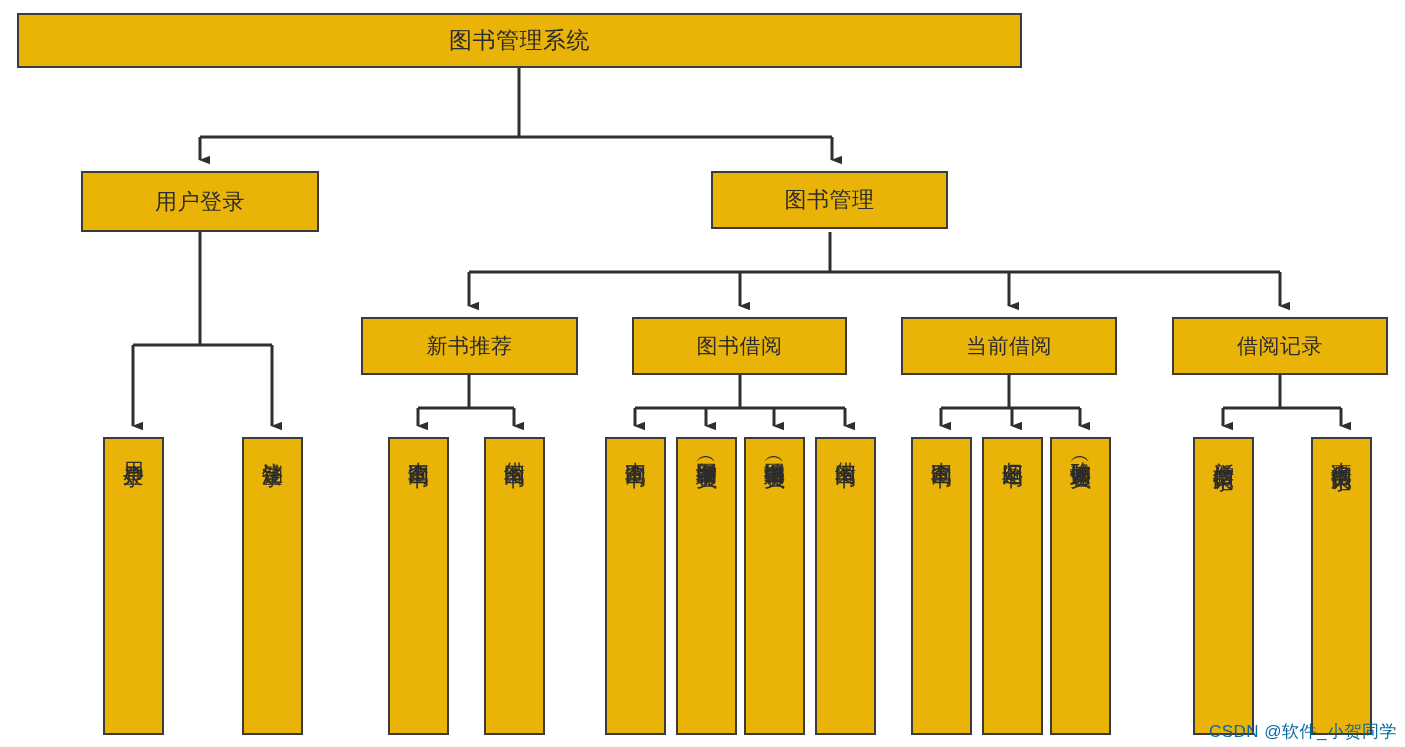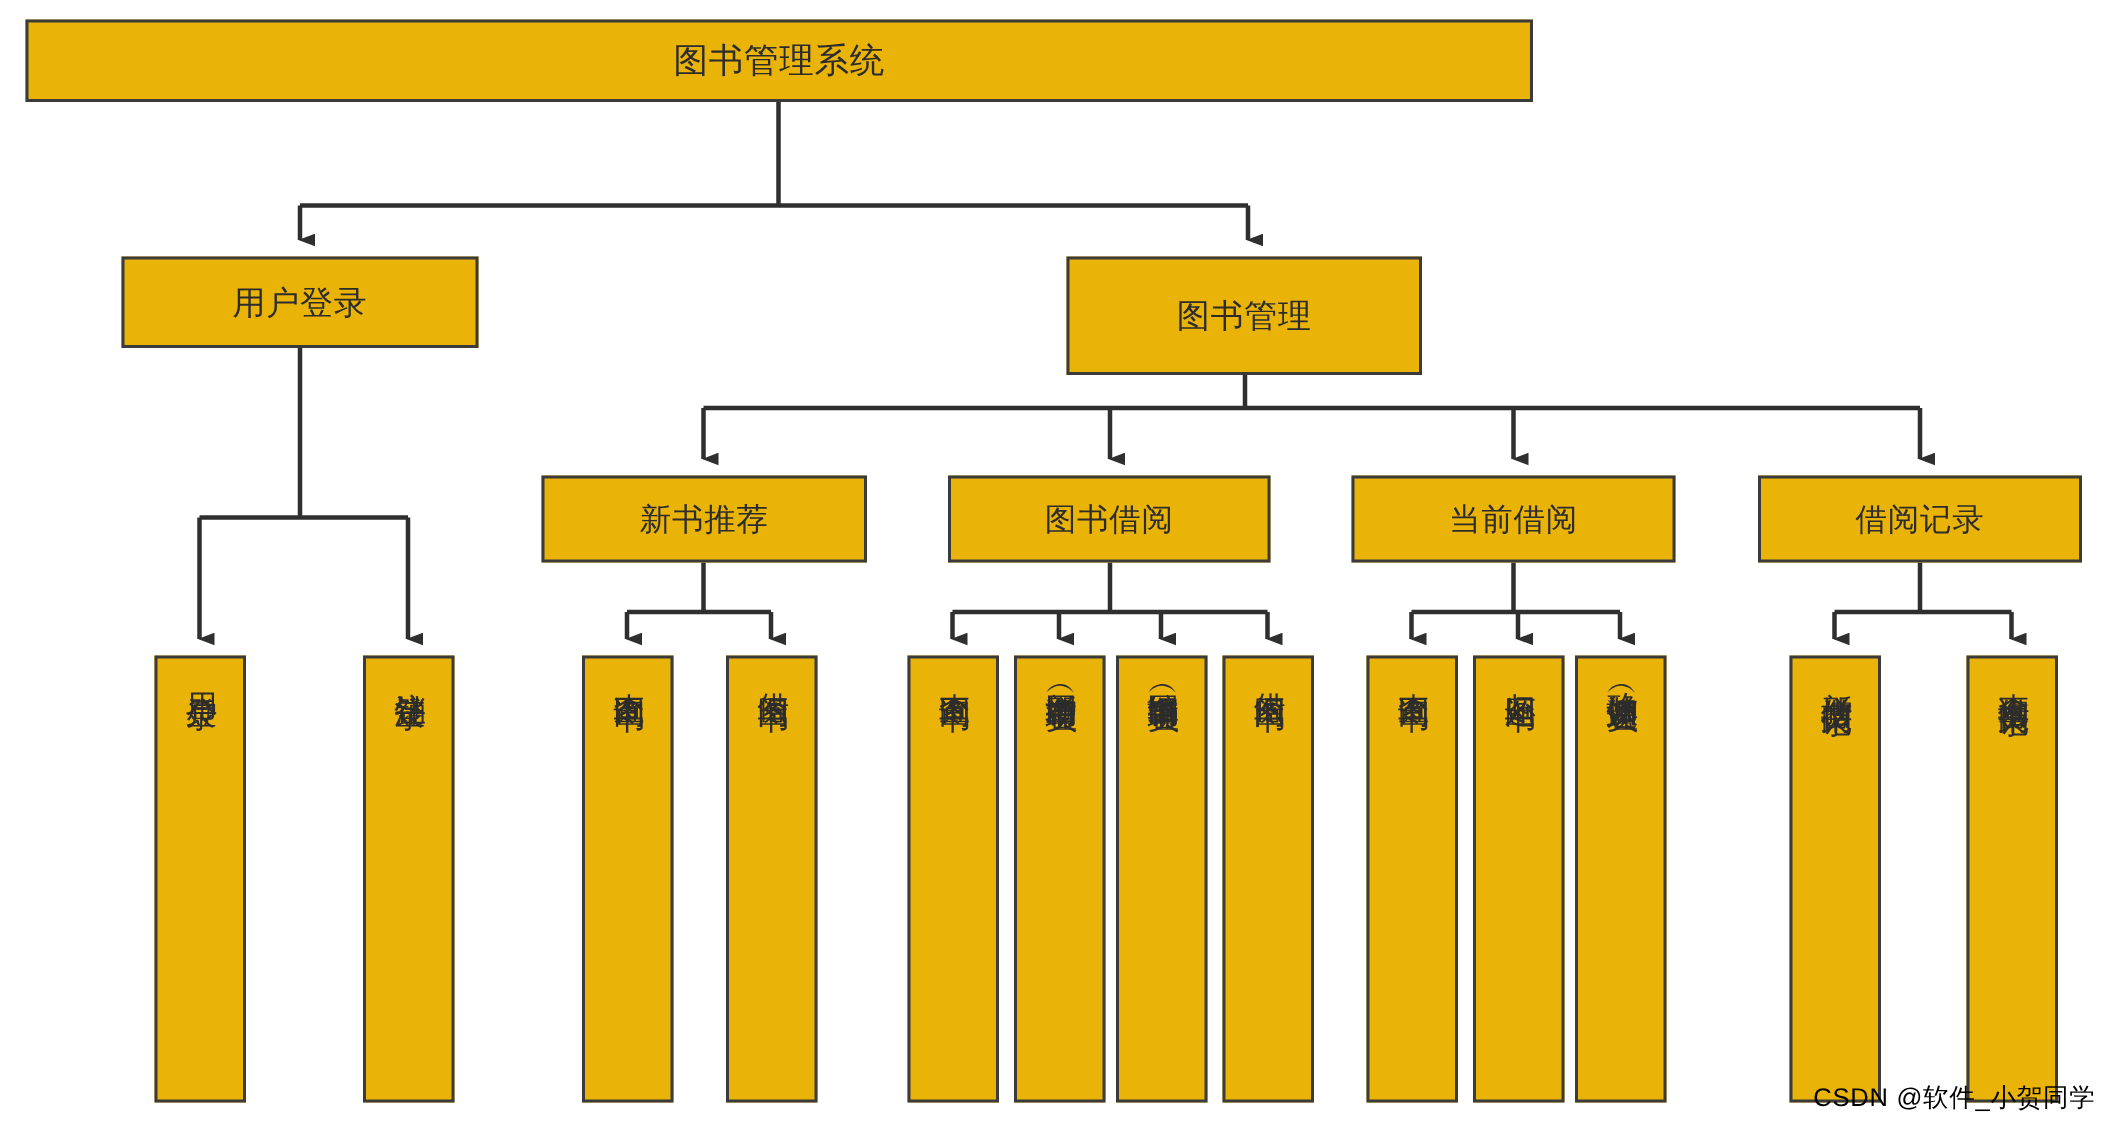--- a/index.html
+++ b/index.html
@@ -67,21 +67,21 @@
   }
   .node-leaf.leaf-tall .node-label {
     letter-spacing: 1px;
   }
   
   #watermark {
     position: absolute;
     right: 8px;
     bottom: 4px;
     font-size: 17px;
-    color: #000000;
+    color: #0369a1;
     white-space: nowrap;
     pointer-events: none;
     letter-spacing: 0.5px;
   }
 </style>
 </head>
 <body>
 
 <div id="diagram-root">
 
@@ -137,21 +137,21 @@
   </svg>
 
   <div class="node-box node-root" style="left:17px; top:13px; width:1005px; height:55px;">
     <span class="node-label">图书管理系统</span>
   </div>
 
   <div class="node-box node-l1" style="left:81px; top:171px; width:238px; height:61px;">
     <span class="node-label">用户登录</span>
   </div>
 
-  <div class="node-box node-l1" style="left:711px; top:171px; width:237px; height:79px;">
+  <div class="node-box node-l1" style="left:711px; top:171px; width:237px; height:58px;">
     <span class="node-label">图书管理</span>
   </div>
 
   <div class="node-box node-l2" style="left:632px; top:317px; width:215px; height:58px;">
     <span class="node-label">图书借阅</span>
   </div>
 
   <div class="node-box node-l2" style="left:361px; top:317px; width:217px; height:58px;">
     <span class="node-label">新书推荐</span>
   </div>

